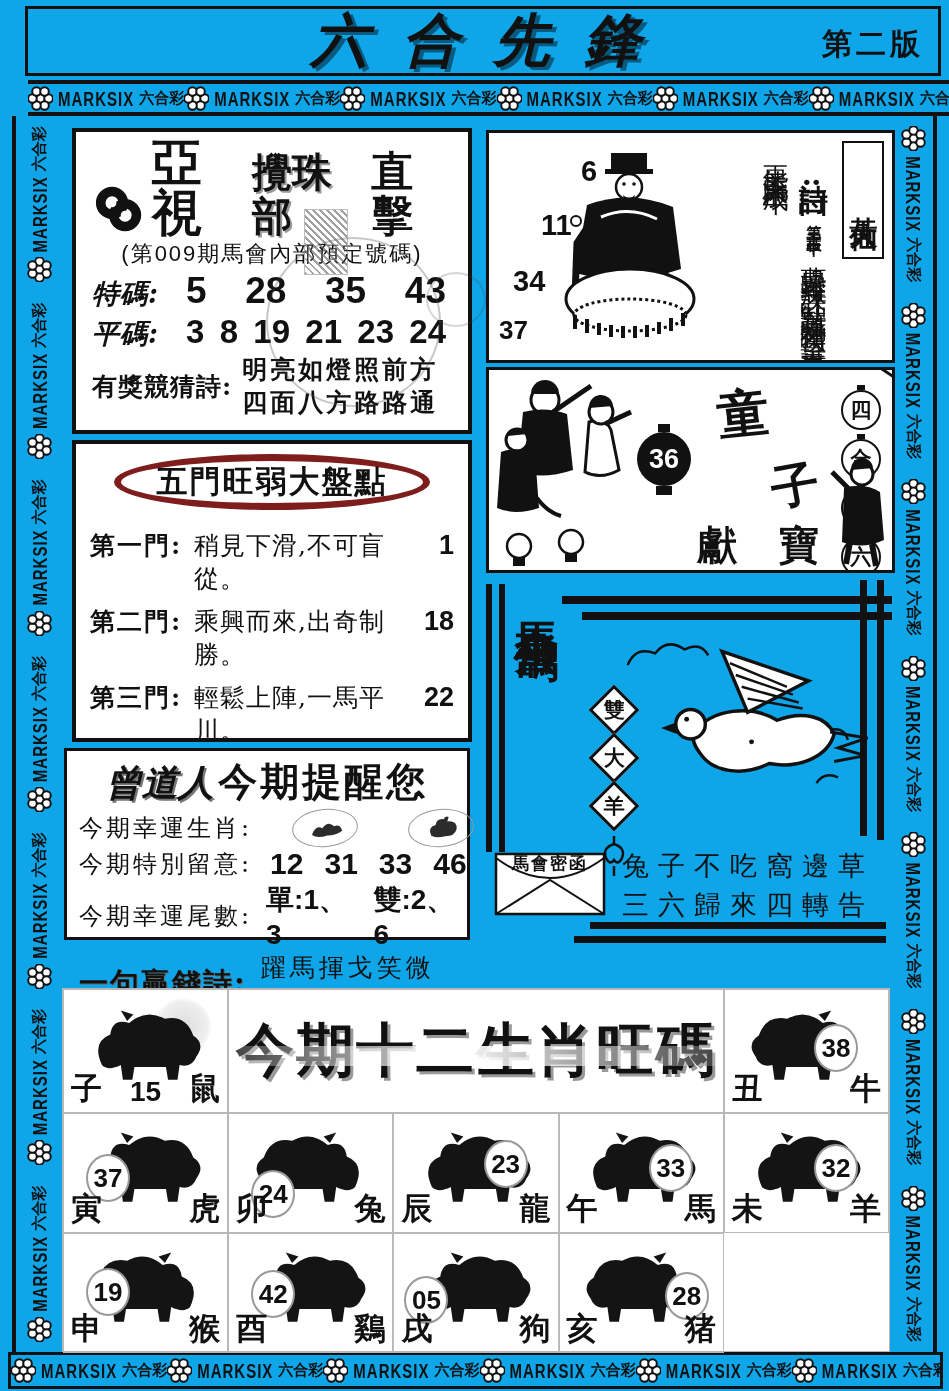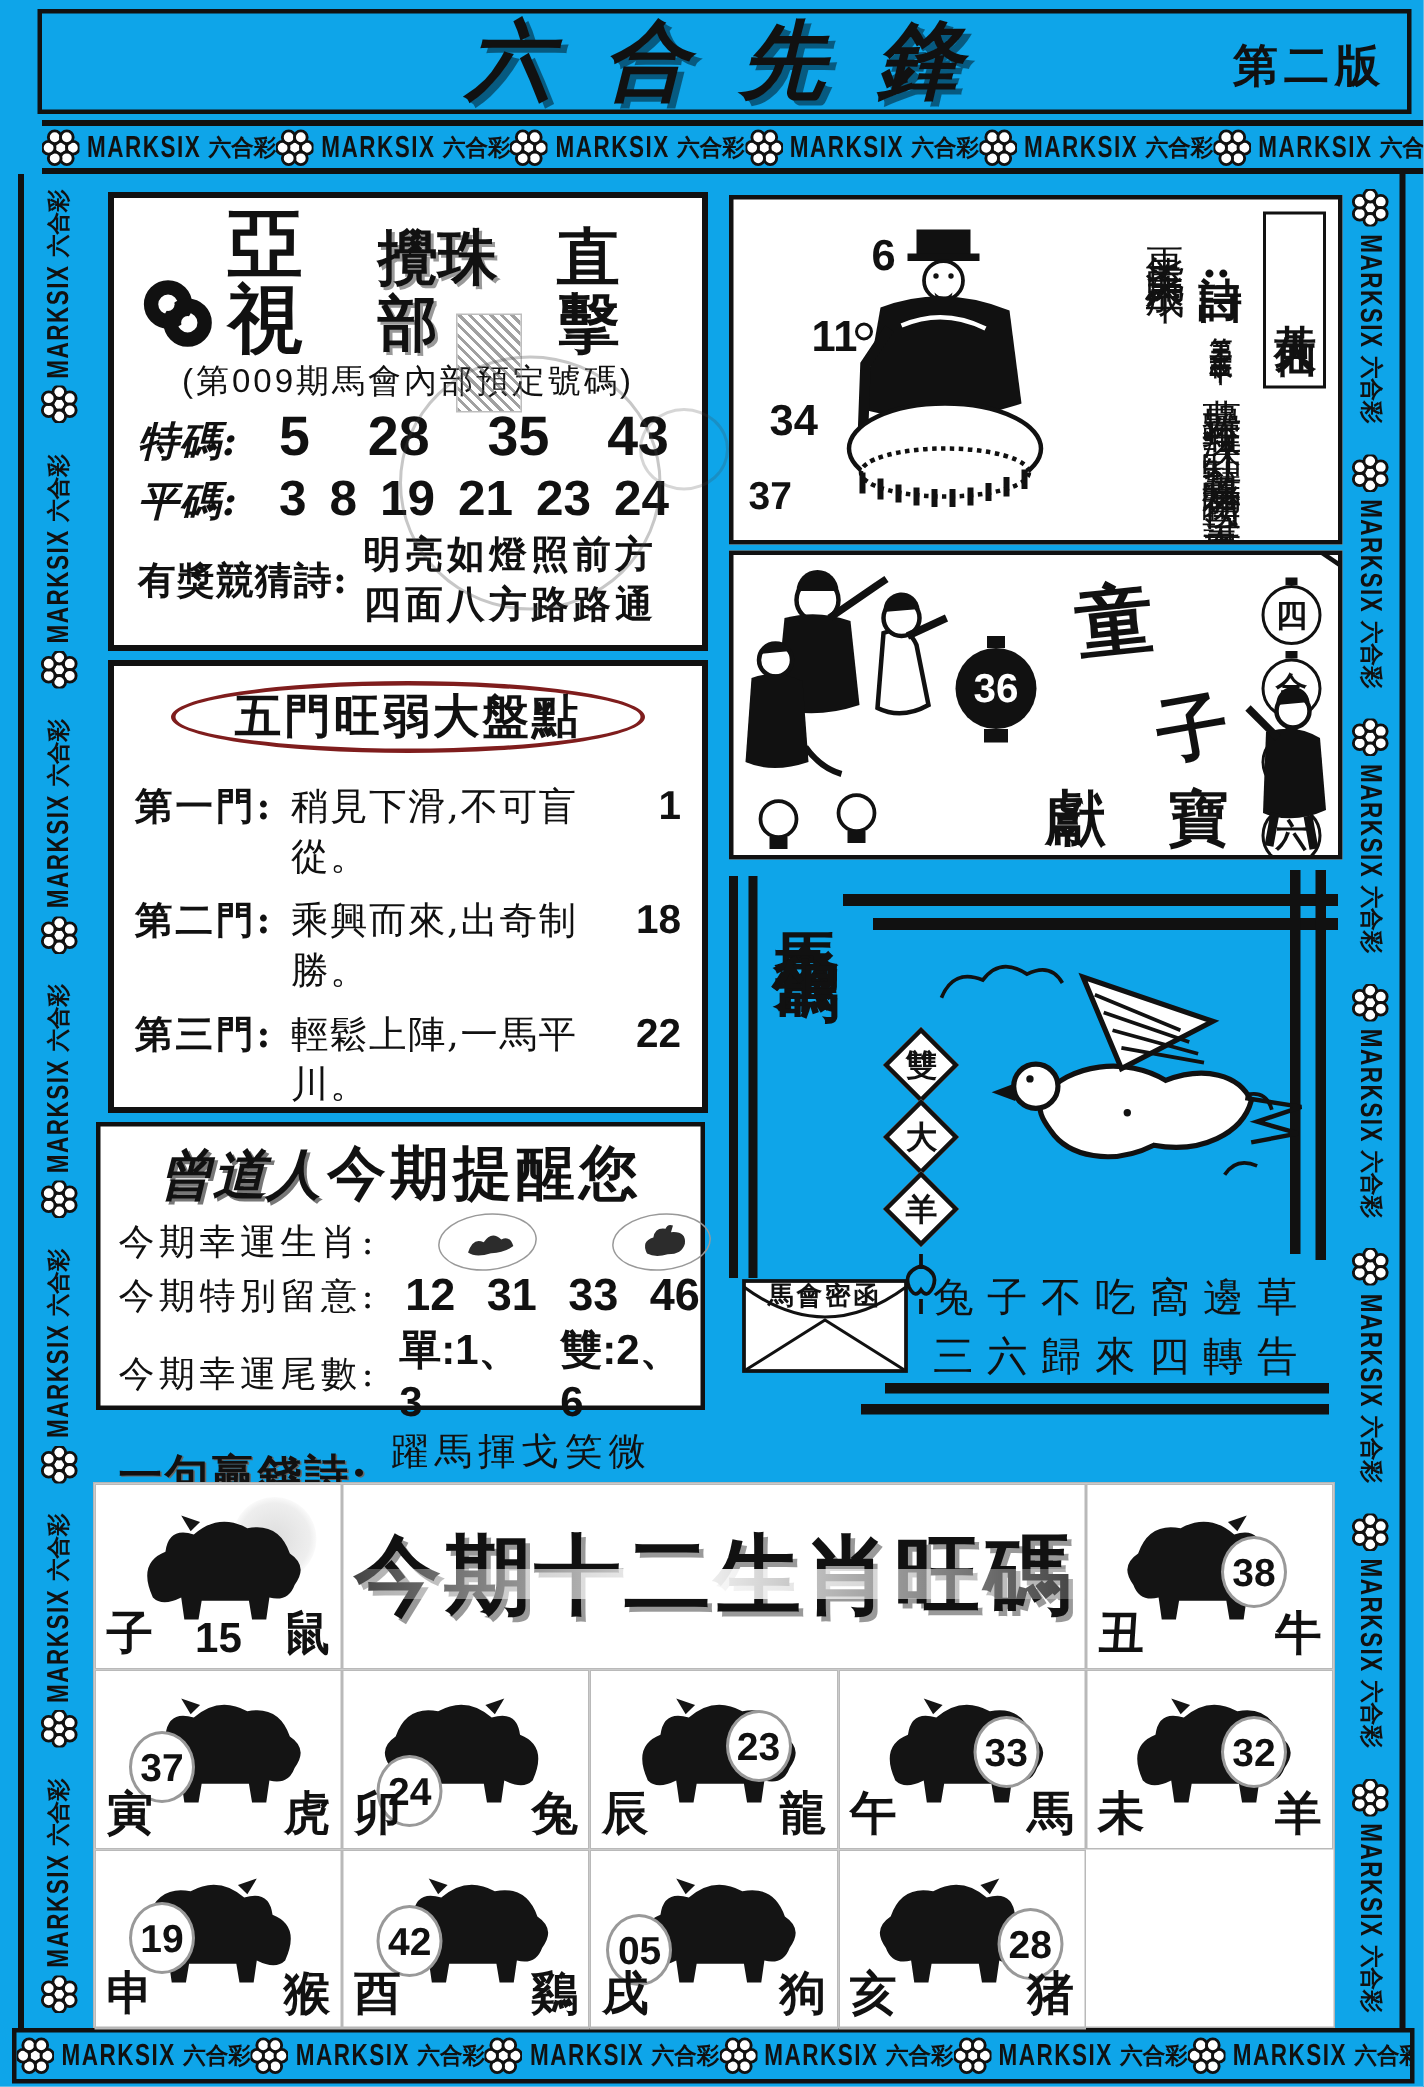--- a/index.html
+++ b/index.html
@@ -43,21 +43,21 @@
   .atv-row { display:flex; align-items:baseline; }
   .atv-label { font-family:"DejaVu Serif",serif; font-weight:bold; font-style:italic; font-size:27px; letter-spacing:1px; width:92px; flex:0 0 auto; }
   .atv-nums { display:flex; flex:1; justify-content:space-between; font-size:37px; padding:0 6px 0 2px; }
   .atv-nums.small { font-size:33px; }
   .atv-poem { display:flex; align-items:center; gap:10px; }
   .atv-poem-label { font-family:"DejaVu Serif",serif; font-weight:900; font-size:25px; letter-spacing:1px; white-space:nowrap; }
   .atv-poem-lines { font-family:"DejaVu Serif",serif; font-size:25px; font-weight:bold; letter-spacing:3px; line-height:1.35; white-space:nowrap; }
 
   
   #box-gates { left:72px; top:440px; width:400px; height:302px; padding:10px 14px 8px; display:flex; flex-direction:column; }
-  .gates-oval { margin:0 auto 14px; width:316px; height:62px; border:3px solid #7f1d1d; border-radius:50%; display:flex; align-items:center; justify-content:center; }
+  .gates-oval { margin:0 auto 14px; width:316px; height:62px; border:7px solid #7f1d1d; border-radius:50%; display:flex; align-items:center; justify-content:center; }
   .gates-oval span { font-family:"DejaVu Sans",sans-serif; font-weight:900; font-size:31px; letter-spacing:2px; }
   .gate-row { display:flex; align-items:baseline; margin:5px 0; }
   .gate-label { font-family:"DejaVu Serif",serif; font-weight:bold; font-size:25px; letter-spacing:2px; width:104px; flex:0 0 auto; }
   .gate-text { font-family:"DejaVu Serif",serif; font-size:25px; letter-spacing:1px; flex:1; }
   .gate-num { font-size:27px; width:38px; text-align:right; }
   .gates-footer { text-align:center; font-family:"DejaVu Serif",serif; font-size:19px; letter-spacing:1px; margin-top:6px; }
 
   
   #box-reminder { left:64px; top:748px; width:406px; height:192px; border-width:3px; padding:4px 12px; display:flex; flex-direction:column; justify-content:space-around; }
   .rem-head { text-align:center; white-space:nowrap; }

